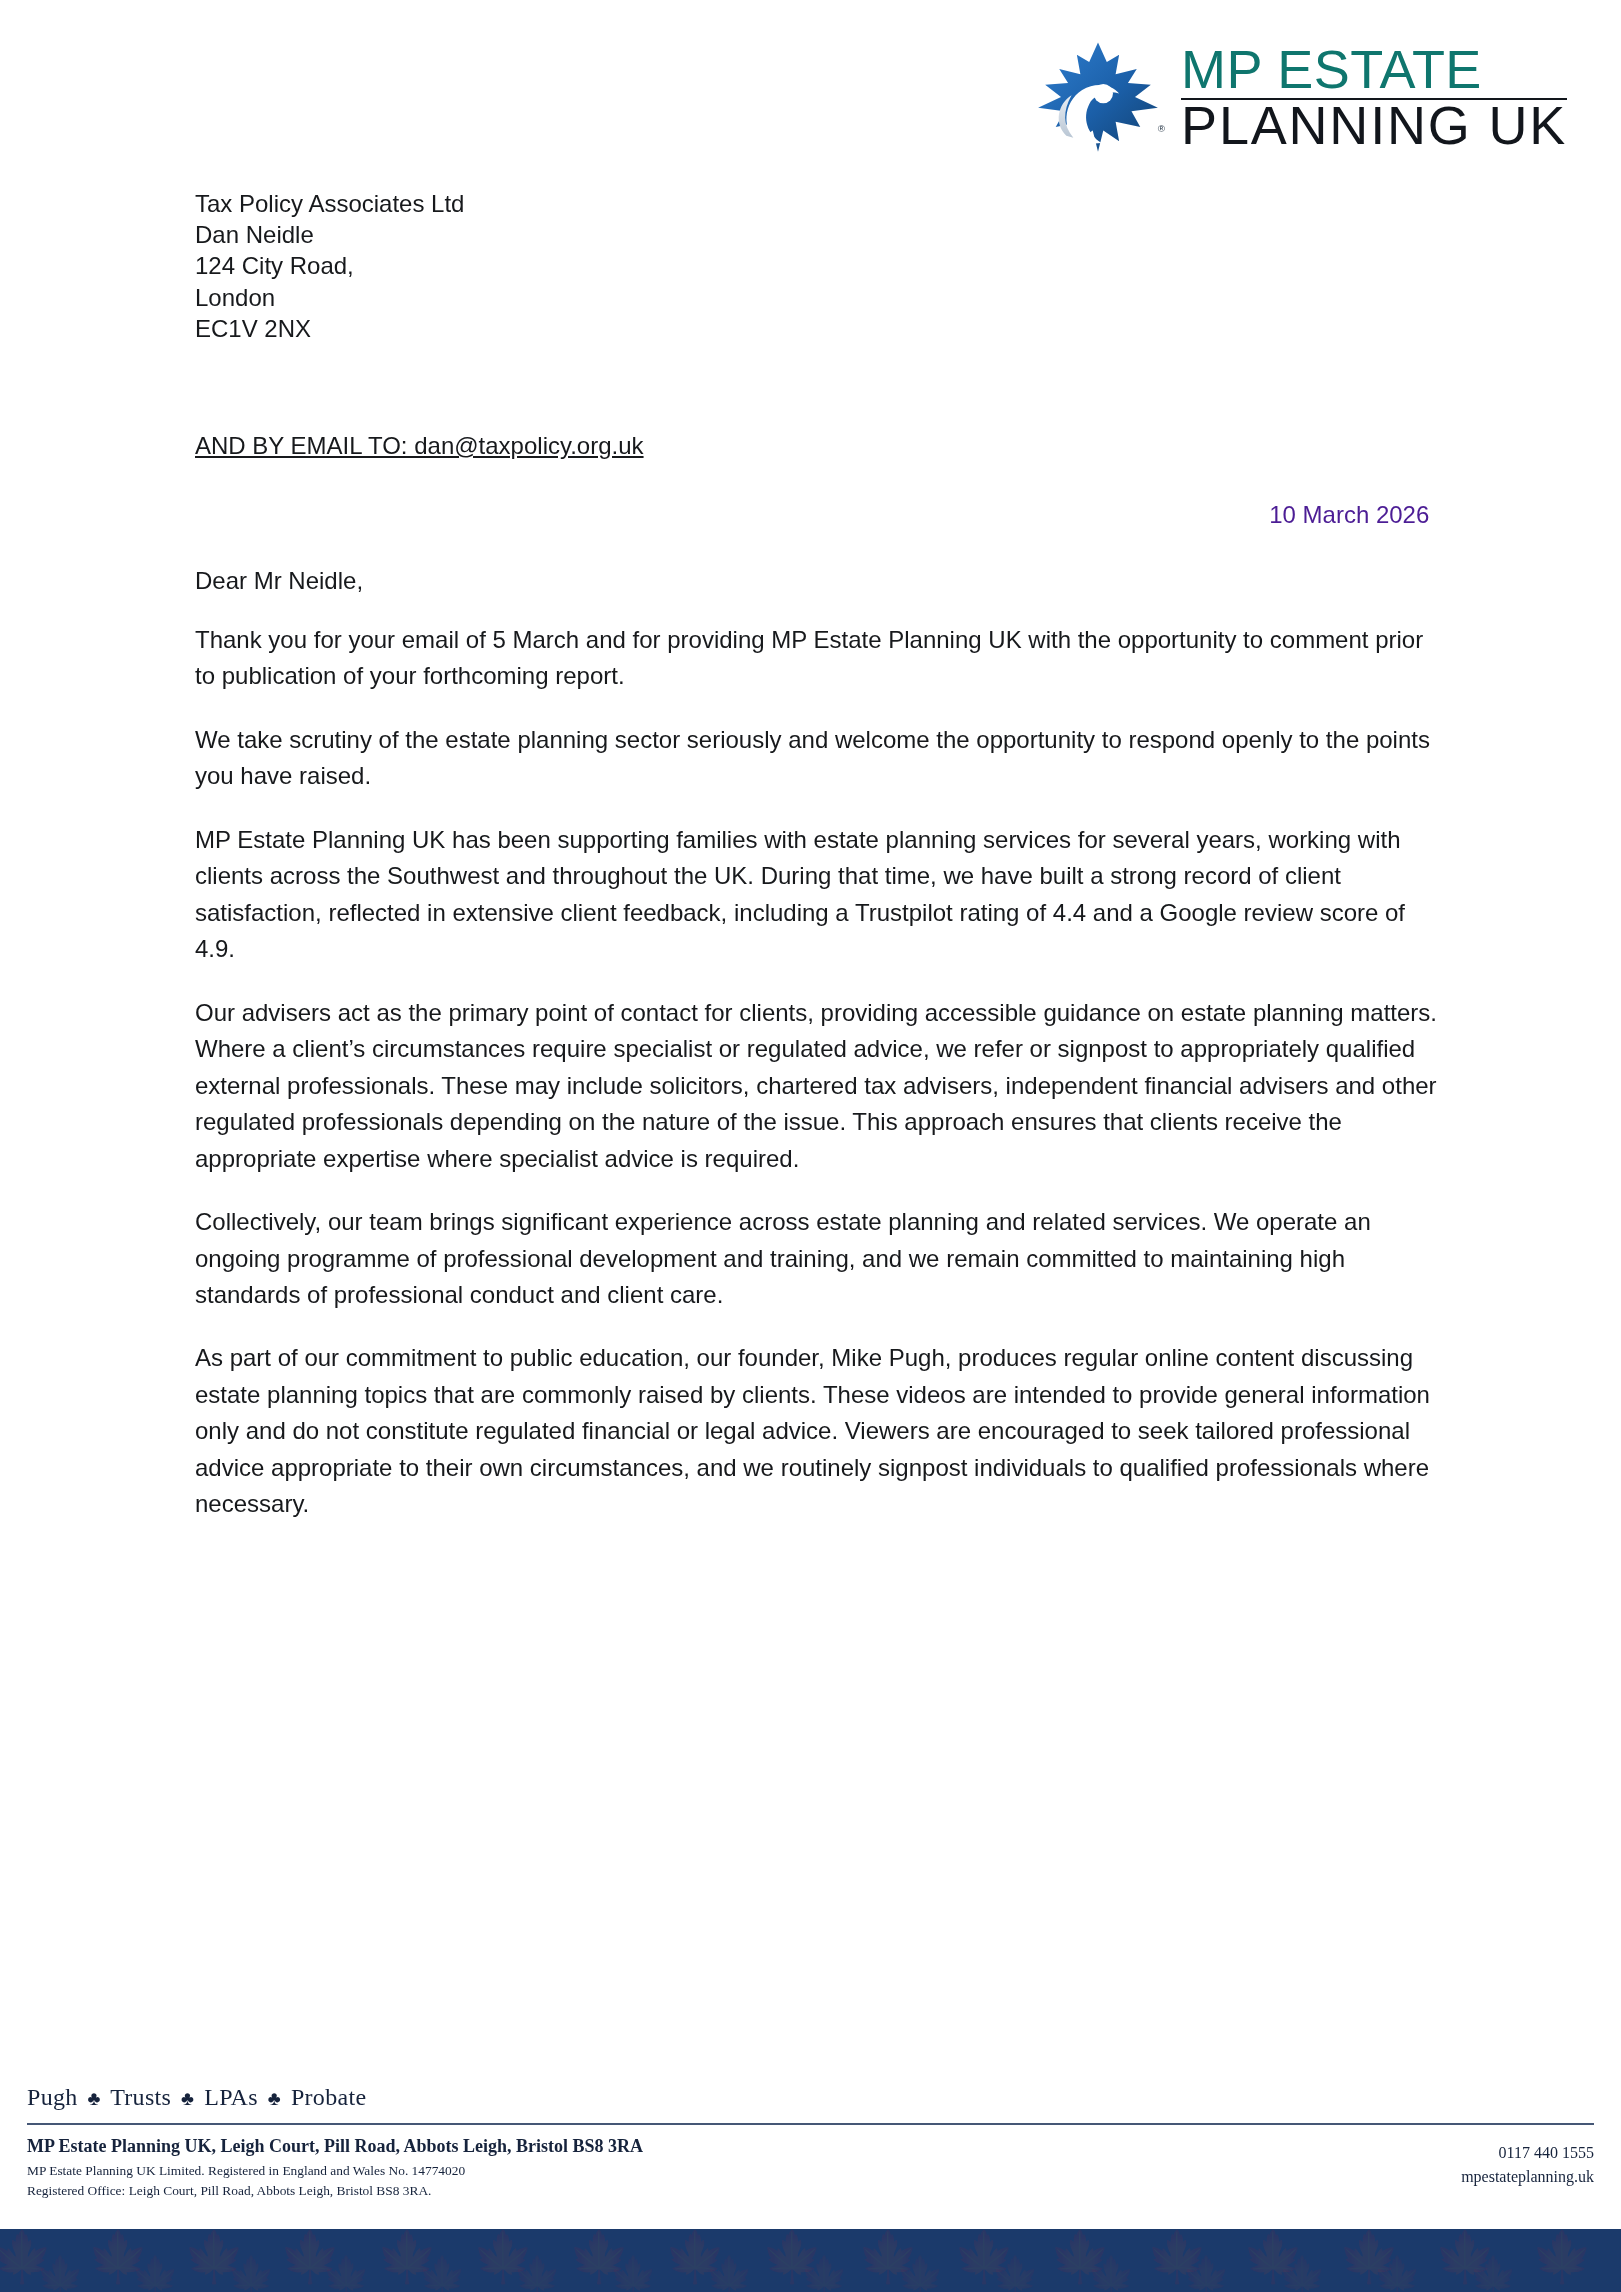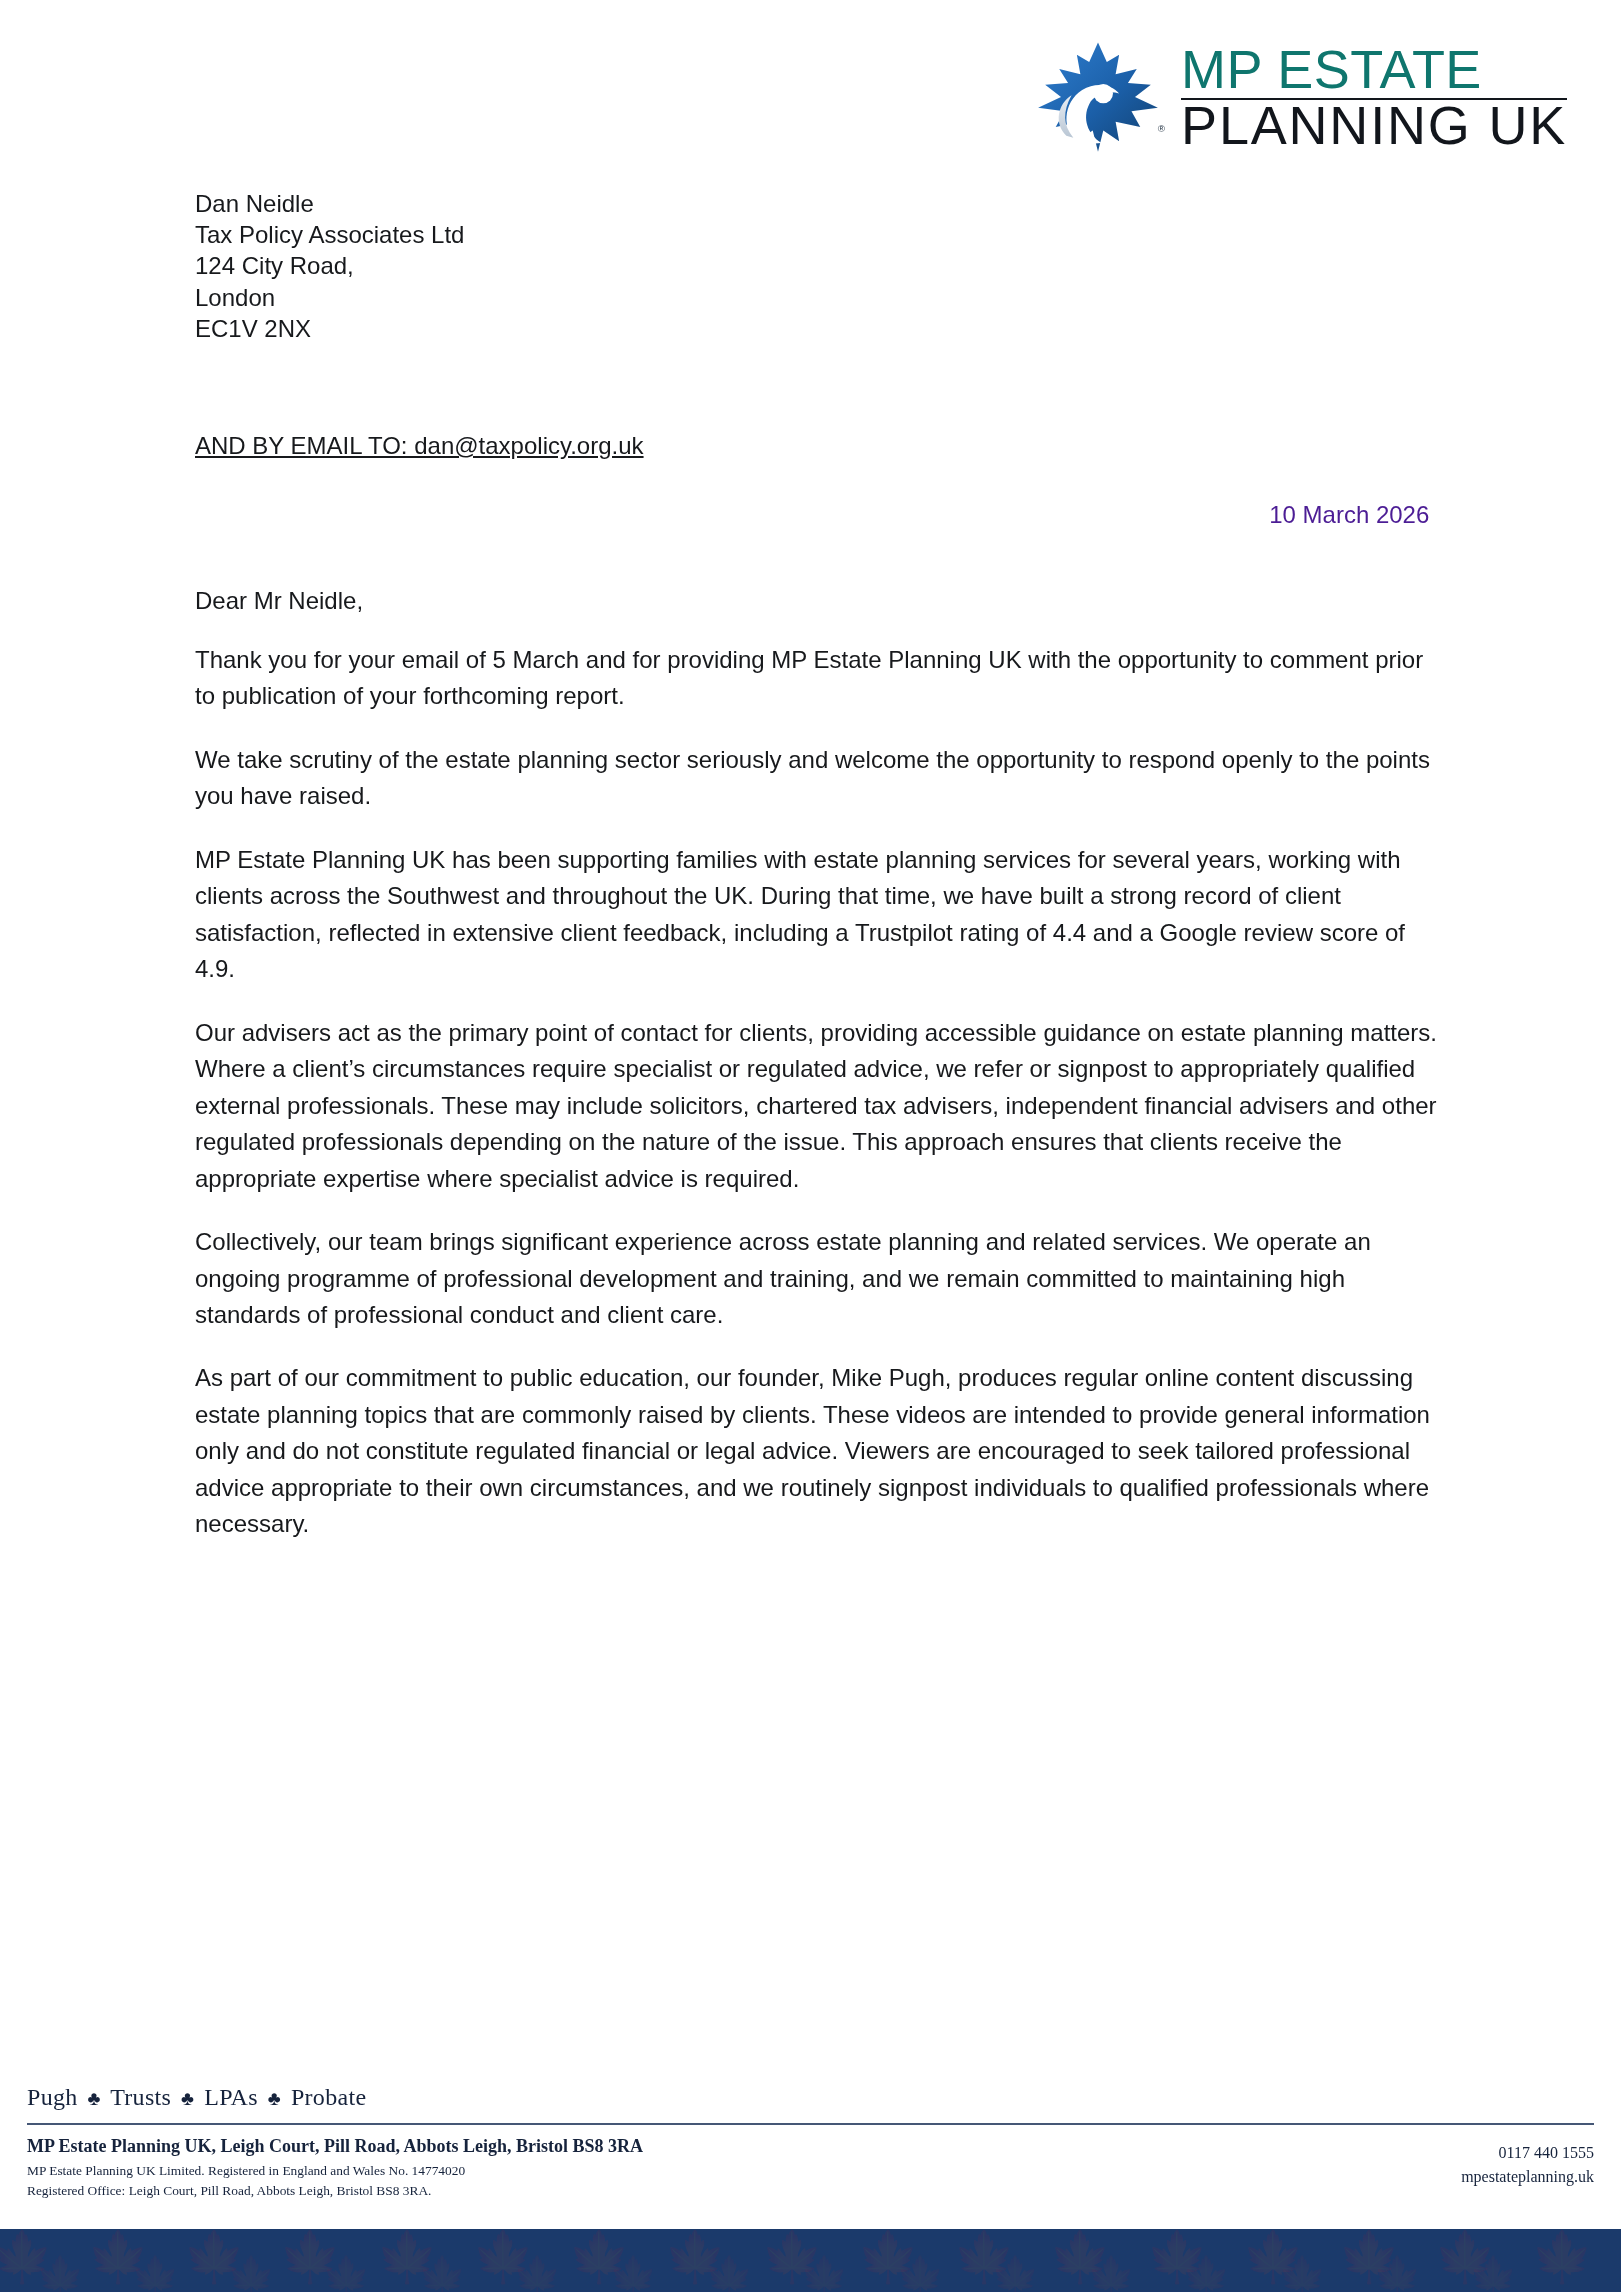--- a/index.html
+++ b/index.html
@@ -79,21 +79,21 @@
     text-decoration: underline;
   }
   .date-line {
     margin-top: 41px;
     font-size: 24px;
     text-align: right;
     color: #4c1d95;
     padding-right: 10.7px;
   }
   .salutation {
-    margin-top: 58px;
+    margin-top: 38px;
     font-size: 24px;
     color: #17191c;
   }
   .para {
     margin-top: 27px;
     font-size: 24px;
     line-height: 1.52;
     color: #17191c;
     text-align: left;
   }
@@ -206,22 +206,22 @@
   </div>
   <div class="logo-text">
     <span class="logo-line1">MP ESTATE</span>
     <span class="logo-line2">PLANNING UK</span>
   </div>
 </div>
 
 <div class="page">
 
   <div class="addr-block">
+    <div>Tax Policy Associates Ltd</div>
     <div>Dan Neidle</div>
-    <div>Tax Policy Associates Ltd</div>
     <div>124 City Road,</div>
     <div>London</div>
     <div>EC1V 2NX</div>
   </div>
 
   <div class="email-line">AND BY EMAIL TO: dan@taxpolicy.org.uk</div>
 
   <div class="date-line">10 March 2026</div>
 
   <div class="salutation">Dear Mr Neidle,</div>

